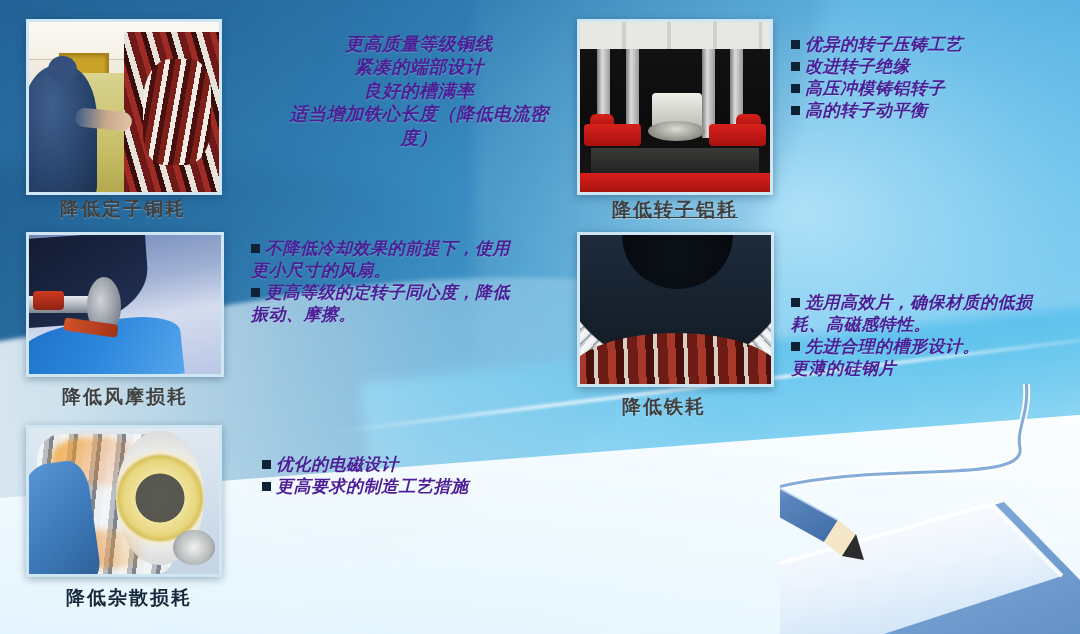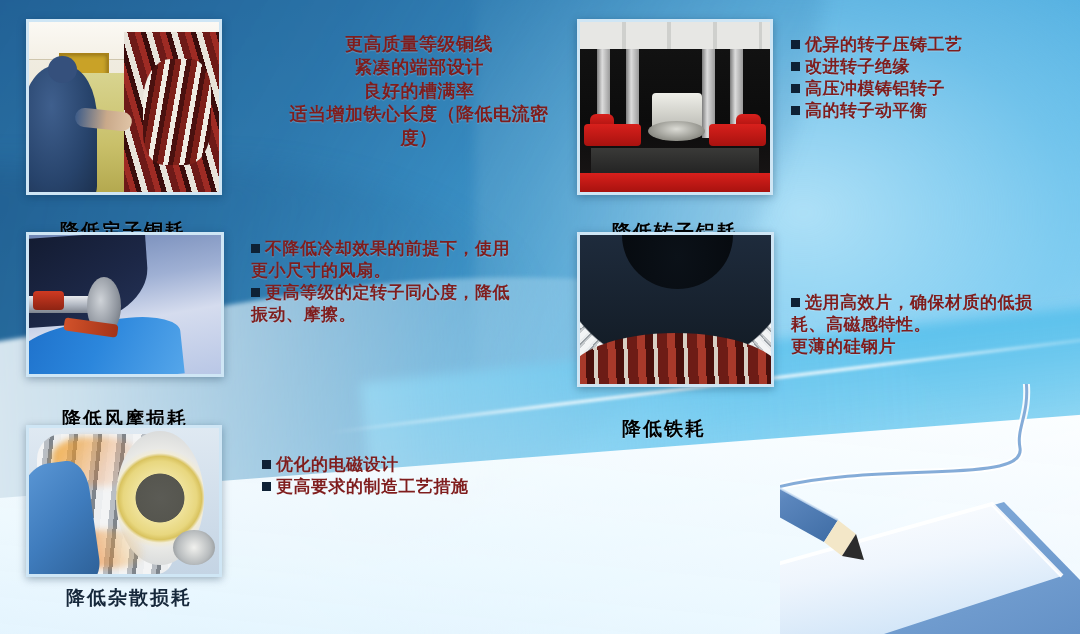--- a/index.html
+++ b/index.html
@@ -255,31 +255,32 @@
   
   .caption {
     position: absolute;
     color: #0f2b47;
     font-weight: bold;
     font-size: 19px;
     letter-spacing: 2px;
     white-space: nowrap;
     text-shadow: 0 1px 1px rgba(255,255,255,0.35);
   }
-  .caption.dark { color:#000000;margin-top:22px; }
+  .caption.dark { color:#404040; }
   .caption.onlight { color:#16283b; }
 
   
   .txt {
     position: absolute;
-    color: #7f1d1d;
+    color: #4c1d95;
     font-weight: bold;
     line-height: 1.30;
     letter-spacing: 0.5px;
     text-shadow: 0 1px 1px rgba(255,255,255,0.22);
+    font-style: italic;
   }
   .txt .line { display: block; }
   .txt.center .line { text-align: center; }
   .bullet-line { display:block; }
   .bullet-line .bx {
     display:inline-block; width:9px; height:9px; background:#0e2135;
     margin-right:5px; vertical-align: 1px;
   }
 </style>
 </head>
@@ -408,20 +409,21 @@
       <div class="ph4-fan"></div>
       <div class="ph4-hole"></div>
       <div class="ph4-wind"></div>
     </div>
   </div>
   <div class="caption dark" style="left:622px; top:394px;">降低铁耗</div>
 
   <div class="txt" style="left:791px; top:248px; width:282px; font-size:17px;margin-top:44px;">
     <span class="bullet-line"><i class="bx"></i><span>选用高效片，确保材质的低损</span></span>
     <span class="line">耗、高磁感特性。</span>
+    <span class="bullet-line"><i class="bx"></i><span>先进合理的槽形设计。</span></span>
     <span class="line">更薄的硅钢片</span>
   </div>
 
   <div class="photo" style="left:26px; top:425px; width:196px; height:152px;">
     <div class="inner">
       <div class="ph5-bg"></div>
       <div class="ph5-stator"></div>
       <div class="ph5-spark"></div>
       <div class="ph5-wheel"></div>
       <div class="ph5-hub"></div>

